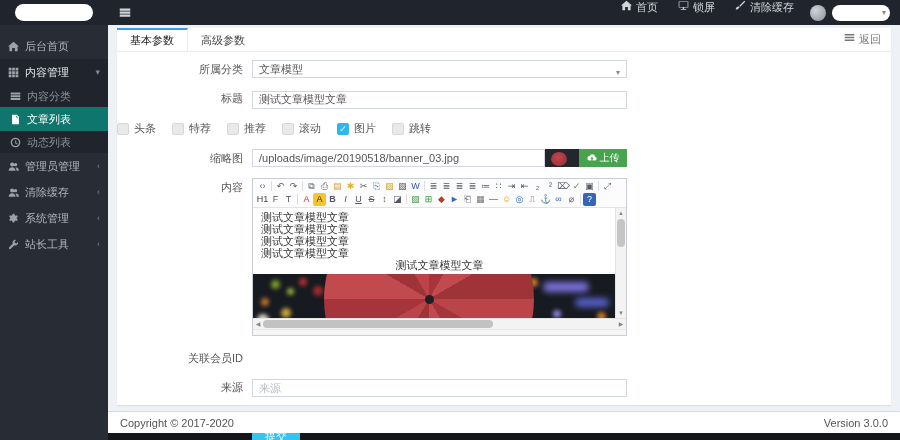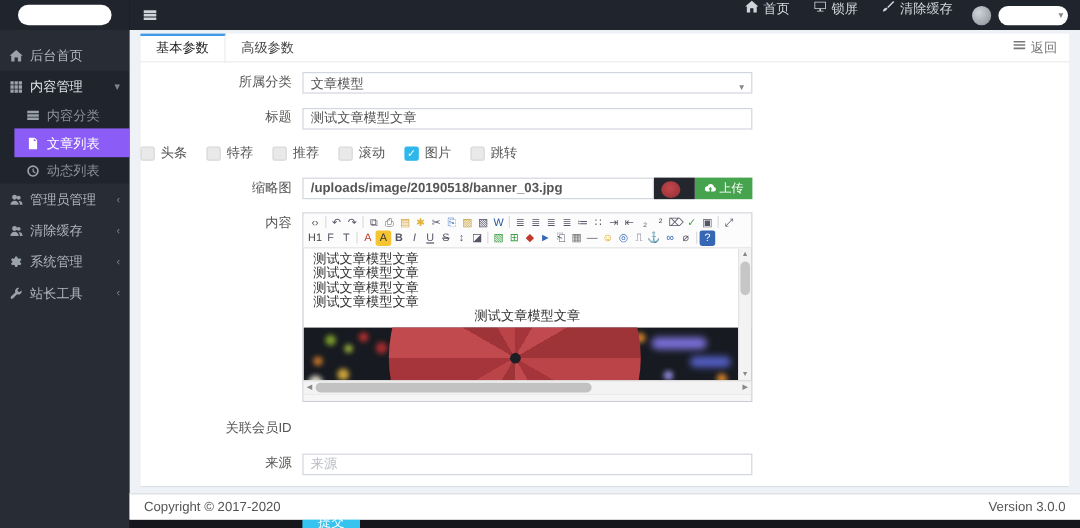--- a/index.html
+++ b/index.html
@@ -12,22 +12,22 @@
   .logo { height:25px; background:#20242c; display:flex; align-items:center; justify-content:center; }
   .logo-pill { width:78px; height:17px; background:#fff; border-radius:9px; }
   .snav { padding-top:8px; }
   .sitem { height:26px; display:flex; align-items:center; gap:6px; padding:0 8px;
     color:#b0b8bf; font-size:11px; cursor:pointer; }
   .sitem svg, .subitem svg { width:11px; height:11px; fill:#9aa2aa; flex-shrink:0; }
   .chev { margin-left:auto; color:#7d858d; font-size:9px; }
   .sgroup { background:#20252d; }
   .sgroup > .sitem { color:#e3e7ea; }
   .subitem { height:22px; display:flex; align-items:center; gap:6px; padding:0 8px 0 10px;
-    color:#8a9199; font-size:11px; cursor:pointer;margin-left:12px; }
-  .subitem.active { background:#8b5cf6; color:#fff; height:24px; }
+    color:#8a9199; font-size:11px; cursor:pointer; }
+  .subitem.active { background:#0f766e; color:#fff; height:24px; }
   .subitem.active svg { fill:#fff; }
 
   
   .main { flex:1; display:flex; flex-direction:column; background:#14161b; }
   .topnav { height:25px; background:#20242c; display:flex; align-items:center;
     color:#d4d9de; font-size:11px; flex-shrink:0; }
   .toggle { width:34px; height:25px; display:flex; align-items:center; justify-content:center; cursor:pointer; }
   .toggle svg { width:12px; height:12px; fill:#cfd4d9; }
   .tn-right { margin-left:auto; display:flex; align-items:center; }
   .tn-item { display:flex; align-items:flex-start; gap:4px; padding:0 10px; height:25px; cursor:pointer; }
@@ -64,21 +64,21 @@
     font-size:11px; color:#555; cursor:pointer; }
   .caret { color:#888; font-size:8px; }
   .cbs { display:flex; align-items:center; gap:16px; height:18px;text-align:right; }
   .cb { display:flex; align-items:center; gap:5px; font-size:11px; color:#555; cursor:pointer; }
   .cb .box { width:12px; height:12px; background:#e9e9e9; border:1px solid #d7d7d7;
     border-radius:2px; font-size:9px; line-height:10px; text-align:center; color:#fff; }
   .cb.checked .box { background:#2db7eb; border-color:#2db7eb; }
   .cb.checked .box::after { content:"✓"; }
 
   .thumbgrp { display:flex; width:375px; }
-  .thumbgrp .txt { flex:1;font-weight:bold; }
+  .thumbgrp .txt { flex:1; }
   .thumbprev { width:34px; height:18px; flex-shrink:0; position:relative; overflow:hidden;
     background:#23262d; }
   .thumbprev::after { content:""; position:absolute; left:6px; top:3px; width:16px; height:14px;
     border-radius:50%; background:radial-gradient(circle at 45% 40%, #c4464c, #8e2f34); }
   .upl { width:48px; height:18px; flex-shrink:0; border:none; background:#47a44e; color:#fff;
     font-size:10px; display:flex; align-items:center; justify-content:center; gap:3px;
     cursor:pointer; font-family:Liberation Serif, serif; }
   .upl svg { width:10px; height:10px; fill:#fff; }
 
   

